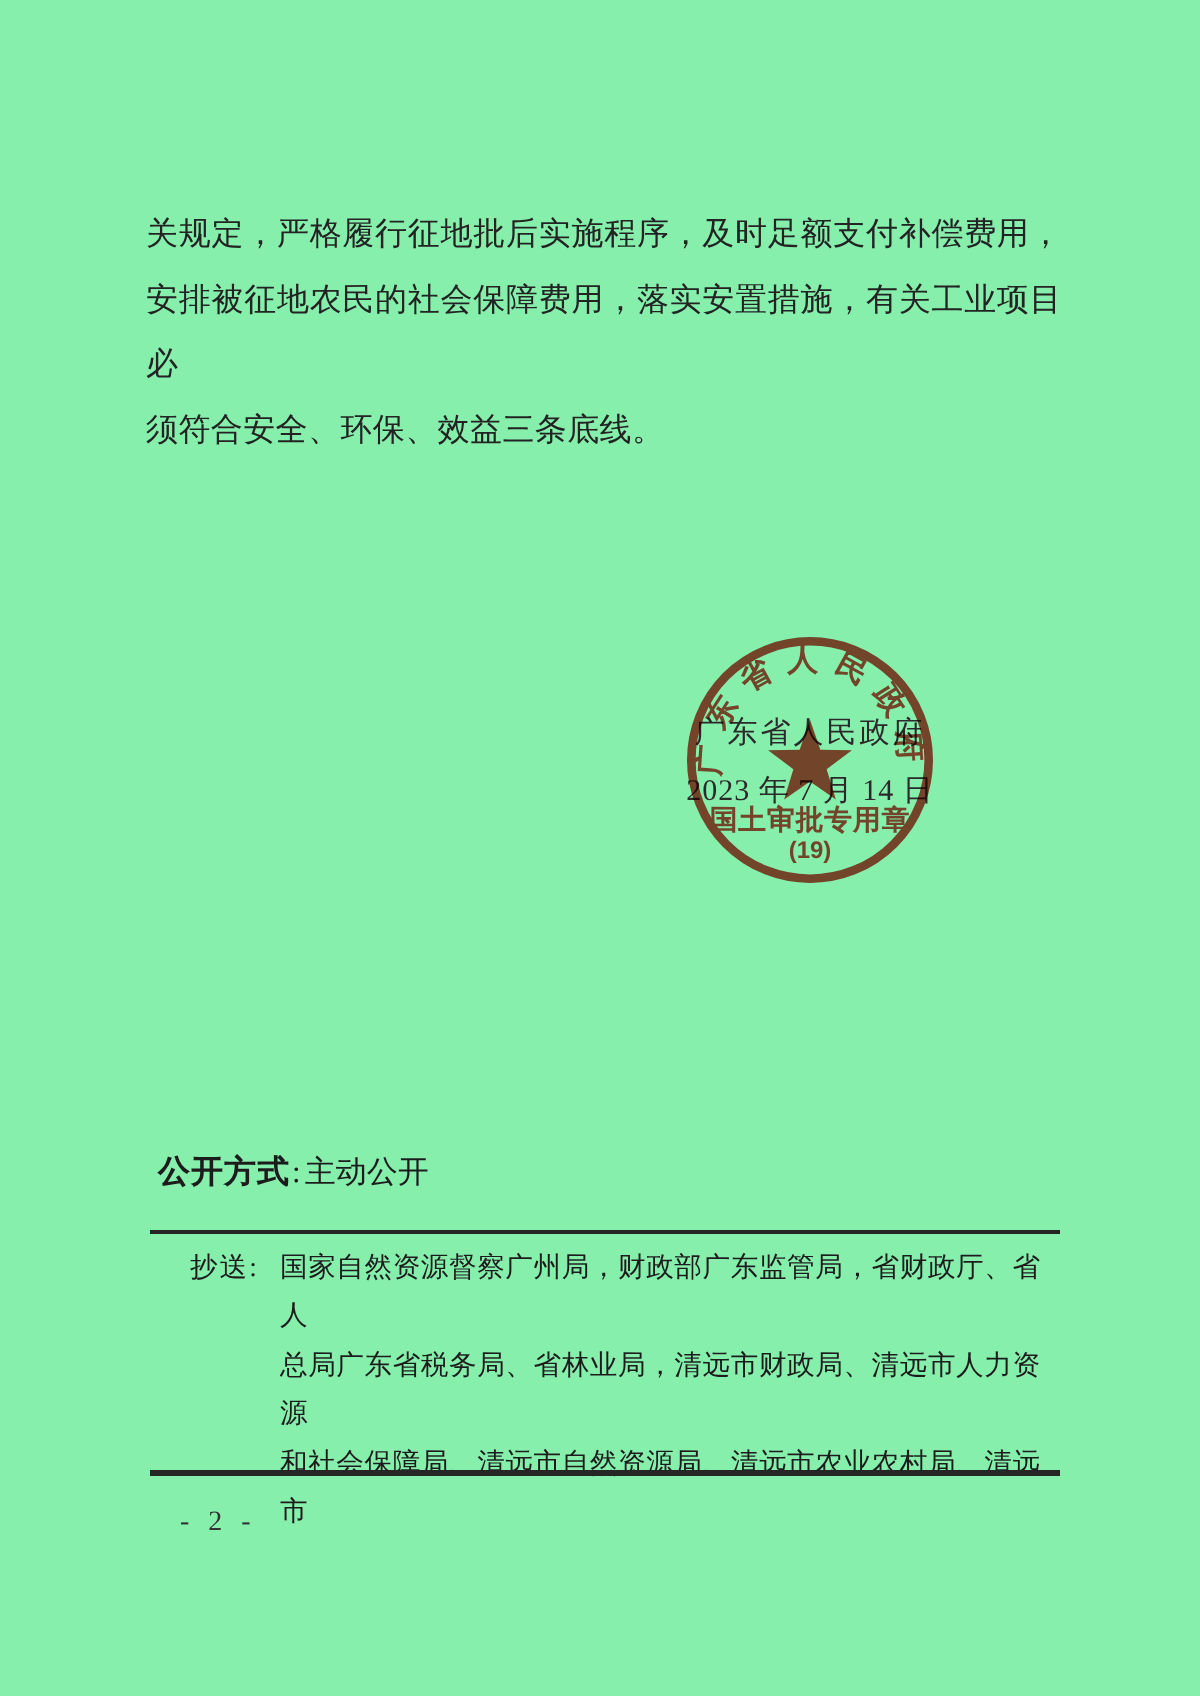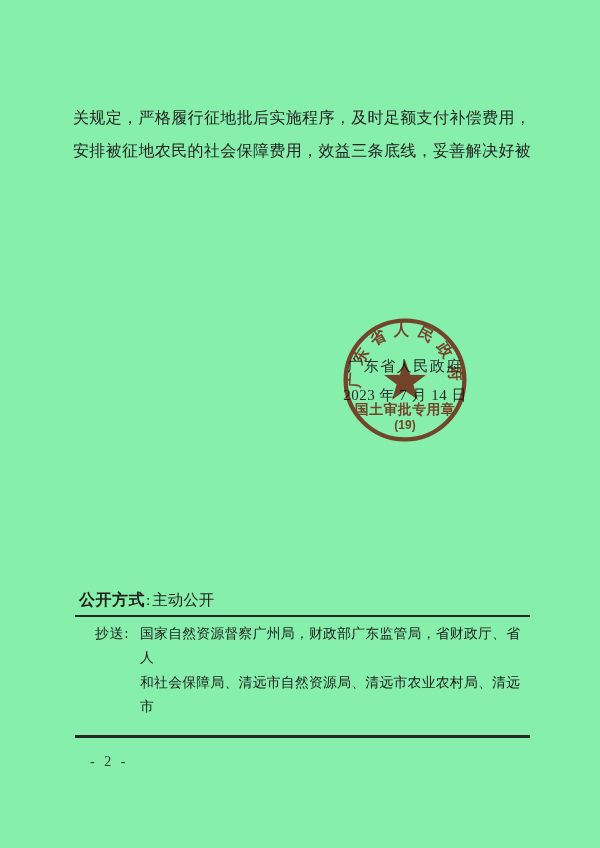--- a/index.html
+++ b/index.html
@@ -66,21 +66,21 @@
     font-weight: bold;
     font-size: 14.5px;
     letter-spacing: 0.5px;
   }
   .seal-number {
     font-family: "Liberation Sans", sans-serif;
     font-weight: bold;
     font-size: 12.5px;
   }
   
-  .pub { position: absolute; left: 79px; top: 590px; font-size: 15.5px; color: #1c1c1c; }
+  .pub { position: absolute; left: 79px; top: 576px; font-size: 15.5px; color: #1c1c1c; }
   .pub-label {
     font-family: "Liberation Sans", sans-serif;
     font-weight: bold;
     font-size: 16px;
     letter-spacing: 0.5px;
   }
   .pub-sep { margin: 0 2px 0 1px; }
   
   .rule { position: absolute; left: 75px; width: 455px; background: #262626; }
   .rule1 { top: 615px; height: 1.8px; }
@@ -113,21 +113,22 @@
     color: #333333;
   }
 </style>
 </head>
 <body>
 
 <div class="page">
 
   <div class="body-text">
     <div class="bline just">关规定，严格履行征地批后实施程序，及时足额支付补偿费用，</div>
-    <div class="bline just">安排被征地农民的社会保障费用，效益三条底线，妥善解决好被</div>
+    <div class="bline just">安排被征地农民的社会保障费用，落实安置措施，有关工业项目必</div>
+    <div class="bline">须符合安全、环保、效益三条底线。</div>
   </div>
 
   <div class="sig">
     <div class="sig-issuer">广东省人民政府</div>
     <div class="sig-date">2023 年 7 月 14 日</div>
   </div>
 
   <div class="seal">
     <svg viewBox="0 0 140 140" xmlns="http://www.w3.org/2000/svg">
       <defs>
@@ -146,20 +147,21 @@
   <div class="pub">
     <span class="pub-label">公开方式</span><span class="pub-sep">:</span><span class="pub-value">主动公开</span>
   </div>
 
   <div class="rule rule1"></div>
 
   <div class="cc">
     <span class="cc-label">抄送:</span>
     <div class="cc-text">
       <div class="ccline just">国家自然资源督察广州局，财政部广东监管局，省财政厅、省人</div>
+      <div class="ccline just">总局广东省税务局、省林业局，清远市财政局、清远市人力资源</div>
       <div class="ccline just">和社会保障局、清远市自然资源局、清远市农业农村局、清远市</div>
     </div>
   </div>
 
   <div class="rule rule2"></div>
 
   <div class="pagenum">- 2 -</div>
 
 </div>
 

